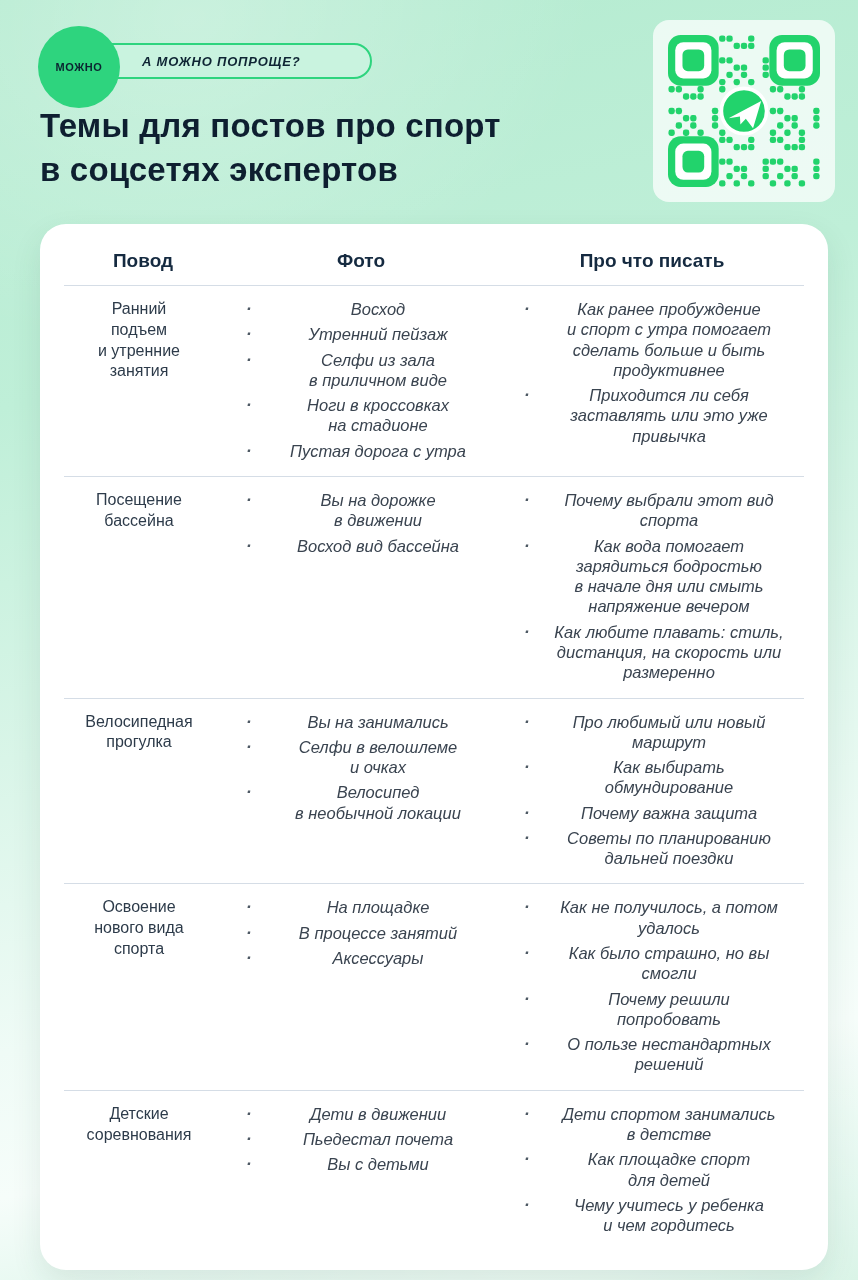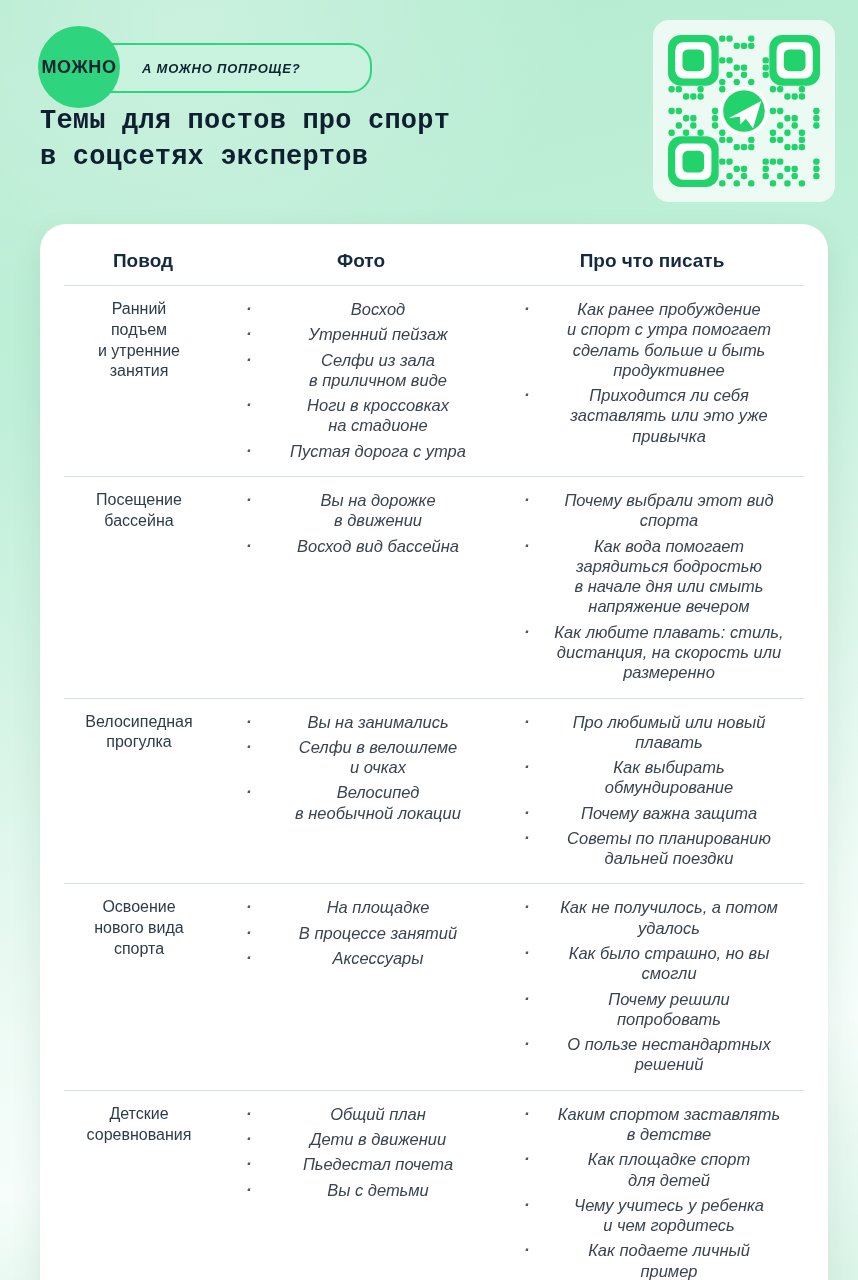--- a/index.html
+++ b/index.html
@@ -25,31 +25,31 @@
     background:radial-gradient(closest-side,rgba(255,255,255,0.28),rgba(255,255,255,0.0));transform:rotate(-14deg);}
   .bg-glow{bottom:-260px;left:4%;width:1000px;height:620px;
     background:radial-gradient(closest-side,rgba(255,255,255,0.55),rgba(255,255,255,0));}
 
   
   .badge{
     position:absolute;left:38px;top:26px;width:82px;height:82px;border-radius:50%;
     background:var(--accent-green);display:flex;align-items:center;justify-content:center;
     z-index:3;
   }
-  .badge span{font-size:18px;font-weight:700;letter-spacing:.6px;color:var(--badge-text-color);}
+  .badge span{font-size:11px;font-weight:700;letter-spacing:.6px;color:var(--badge-text-color);}
   .pill{
-    position:absolute;left:80px;top:43px;width:292px;height:50px;border-radius:22px;
+    position:absolute;left:80px;top:43px;width:292px;height:36px;border-radius:22px;
     background:#c9f3df;border:2.5px solid var(--accent-green);
     display:flex;align-items:center;padding-left:60px;z-index:2;
   }
   .pill span{font-size:13px;font-weight:700;font-style:italic;letter-spacing:.8px;color:#0e2433;}
   .title{
     position:absolute;left:40px;top:104px;
-    font-size:27px;line-height:1.33;font-weight:700;color:var(--title-color);
-    letter-spacing:.2px;white-space:pre-line;font-family:Liberation Mono, monospace;
+    font-size:33px;line-height:1.33;font-weight:700;color:var(--title-color);
+    letter-spacing:.2px;white-space:pre-line;
   }
   .qr-wrap{
     position:absolute;left:653px;top:20px;width:182px;height:182px;border-radius:16px;
     background:rgba(255,255,255,0.72);display:flex;align-items:center;justify-content:center;
   }
 
   
   .card{
     position:absolute;left:40px;top:224px;width:788px;
     background:var(--card-bg);border-radius:26px;
@@ -257,21 +257,21 @@
 прогулка</div>
     <ul class="blist">
           <li>Вы на занимались</li>
           <li>Селфи в велошлеме
 и очках</li>
           <li>Велосипед
 в необычной локации</li>
         </ul>
     <ul class="blist">
           <li>Про любимый или новый
-плавать</li>
+маршрут</li>
           <li>Как выбирать
 обмундирование</li>
           <li>Почему важна защита</li>
           <li>Советы по планированию
 дальней поездки</li>
         </ul>
   </div>
 
   <div class="trow">
     <div class="occasion">Освоение
@@ -291,30 +291,27 @@
 попробовать</li>
           <li>О пользе нестандартных
 решений</li>
         </ul>
   </div>
 
   <div class="trow">
     <div class="occasion">Детские
 соревнования</div>
     <ul class="blist">
-          <li>Общий план</li>
           <li>Дети в движении</li>
           <li>Пьедестал почета</li>
           <li>Вы с детьми</li>
         </ul>
     <ul class="blist">
-          <li>Каким спортом заставлять
+          <li>Дети спортом занимались
 в детстве</li>
           <li>Как площадке спорт
 для детей</li>
           <li>Чему учитесь у ребенка
 и чем гордитесь</li>
-          <li>Как подаете личный
-пример</li>
         </ul>
   </div>
 </div>
 </div>
 
 </body></html>

